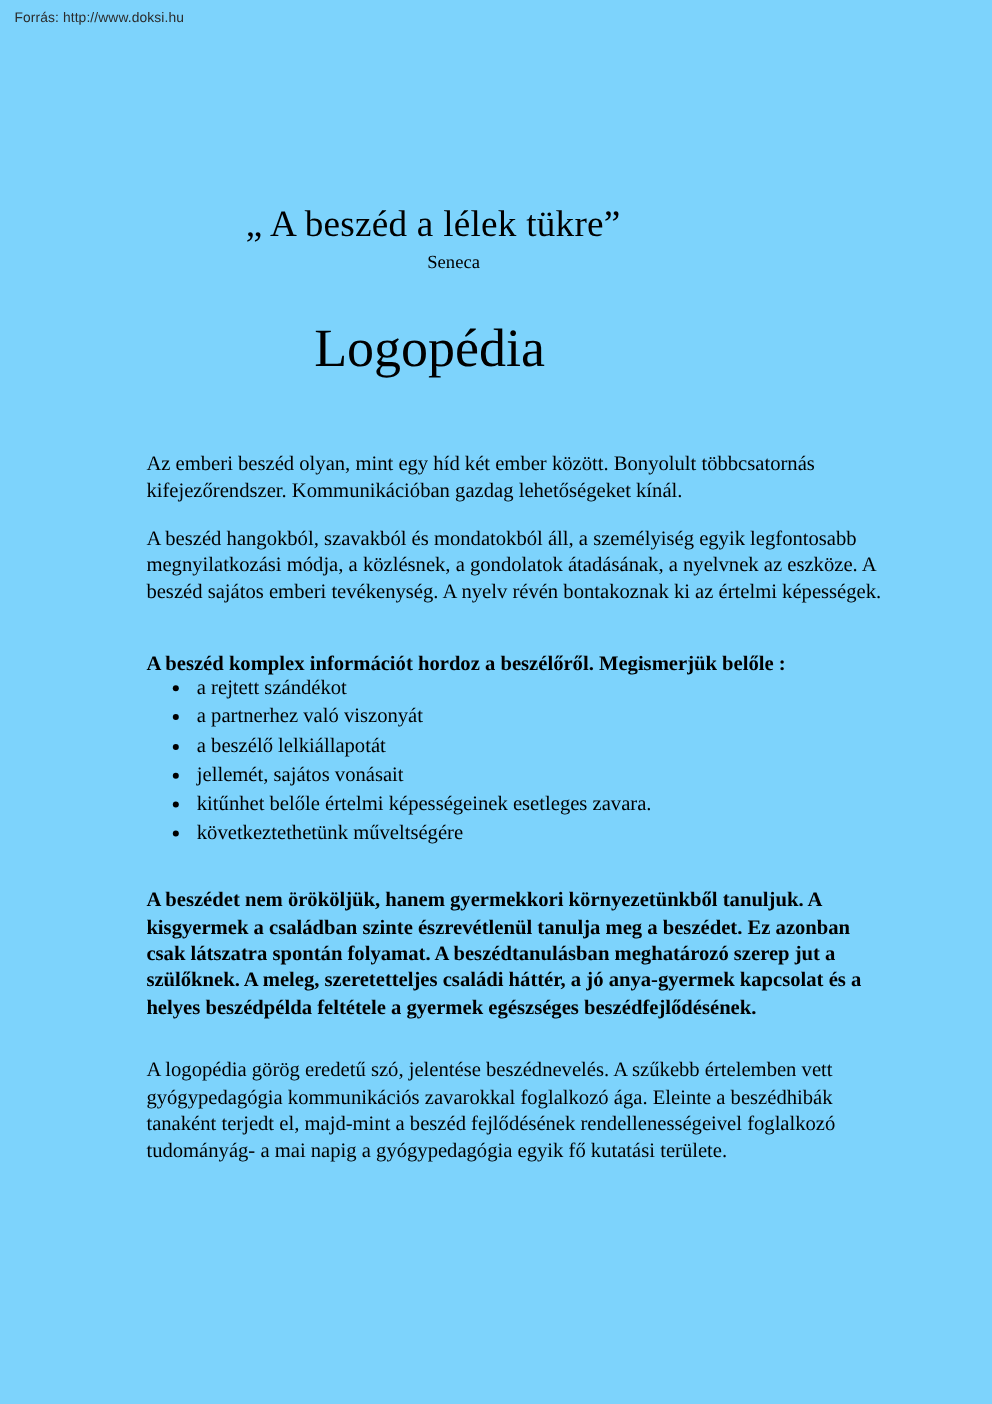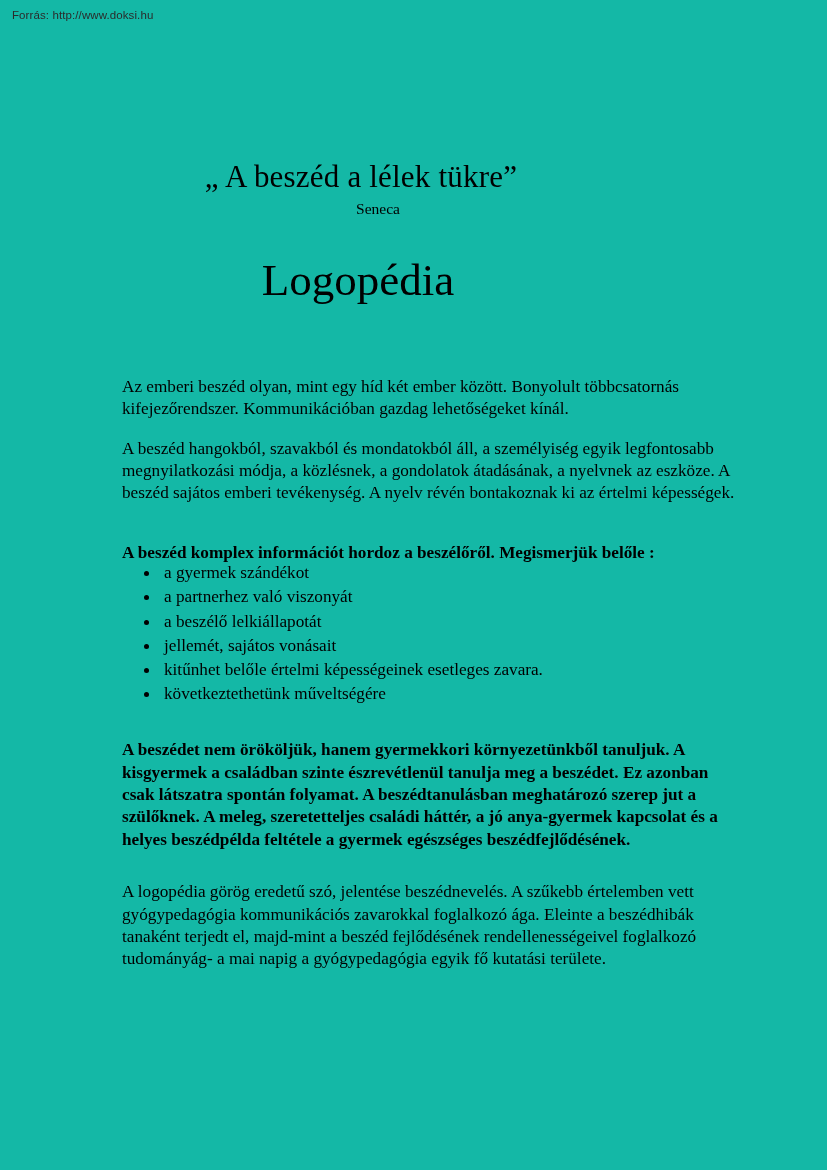--- a/index.html
+++ b/index.html
@@ -12,39 +12,39 @@
     height: 1170px;
     position: relative;
     font-family: "Liberation Serif", "DejaVu Serif", serif;
     color: #000000;
     overflow: hidden;
   }
 
   .page {
     position: absolute;
     inset: 0;
-    background: #14b8a6;
+    background: #7dd3fc;
   }
 
   
   .source-header {
     position: absolute;
     top: 9px;
     left: 12px;
     font-family: "Liberation Sans", "DejaVu Sans", sans-serif;
     font-size: 11.5px;
     color: #2b2b2b;
     letter-spacing: 0.1px;
     white-space: nowrap;
   }
 
   
   .title-block {
     position: absolute;
-    top: 160px;
+    top: 170px;
     left: 0;
     width: 716px;
   }
   .quote-line {
     text-align: center;
     font-size: 31px;
     line-height: 1.1;
     letter-spacing: 0.2px;
     padding-left: 6px;
   }
@@ -127,21 +127,21 @@
 
     <p class="para">A beszéd hangokból, szavakból és mondatokból áll, a személyiség egyik legfontosabb megnyilatkozási módja, a közlésnek, a gondolatok átadásának, a nyelvnek az eszköze. A beszéd sajátos emberi tevékenység. A nyelv révén bontakoznak ki az értelmi képességek.</p>
 
     <div class="gap-lg"></div>
 
     <p class="para tight">A beszéd komplex információt hordoz a beszélőről. Megismerjük belőle :</p>
 
     <ul class="bullets">
       <li>
         <span class="dot"></span>
-        <span>a gyermek szándékot</span>
+        <span>a rejtett szándékot</span>
       </li>
       <li>
         <span class="dot"></span>
         <span>a partnerhez való viszonyát</span>
       </li>
       <li>
         <span class="dot"></span>
         <span>a beszélő lelkiállapotát</span>
       </li>
       <li>

